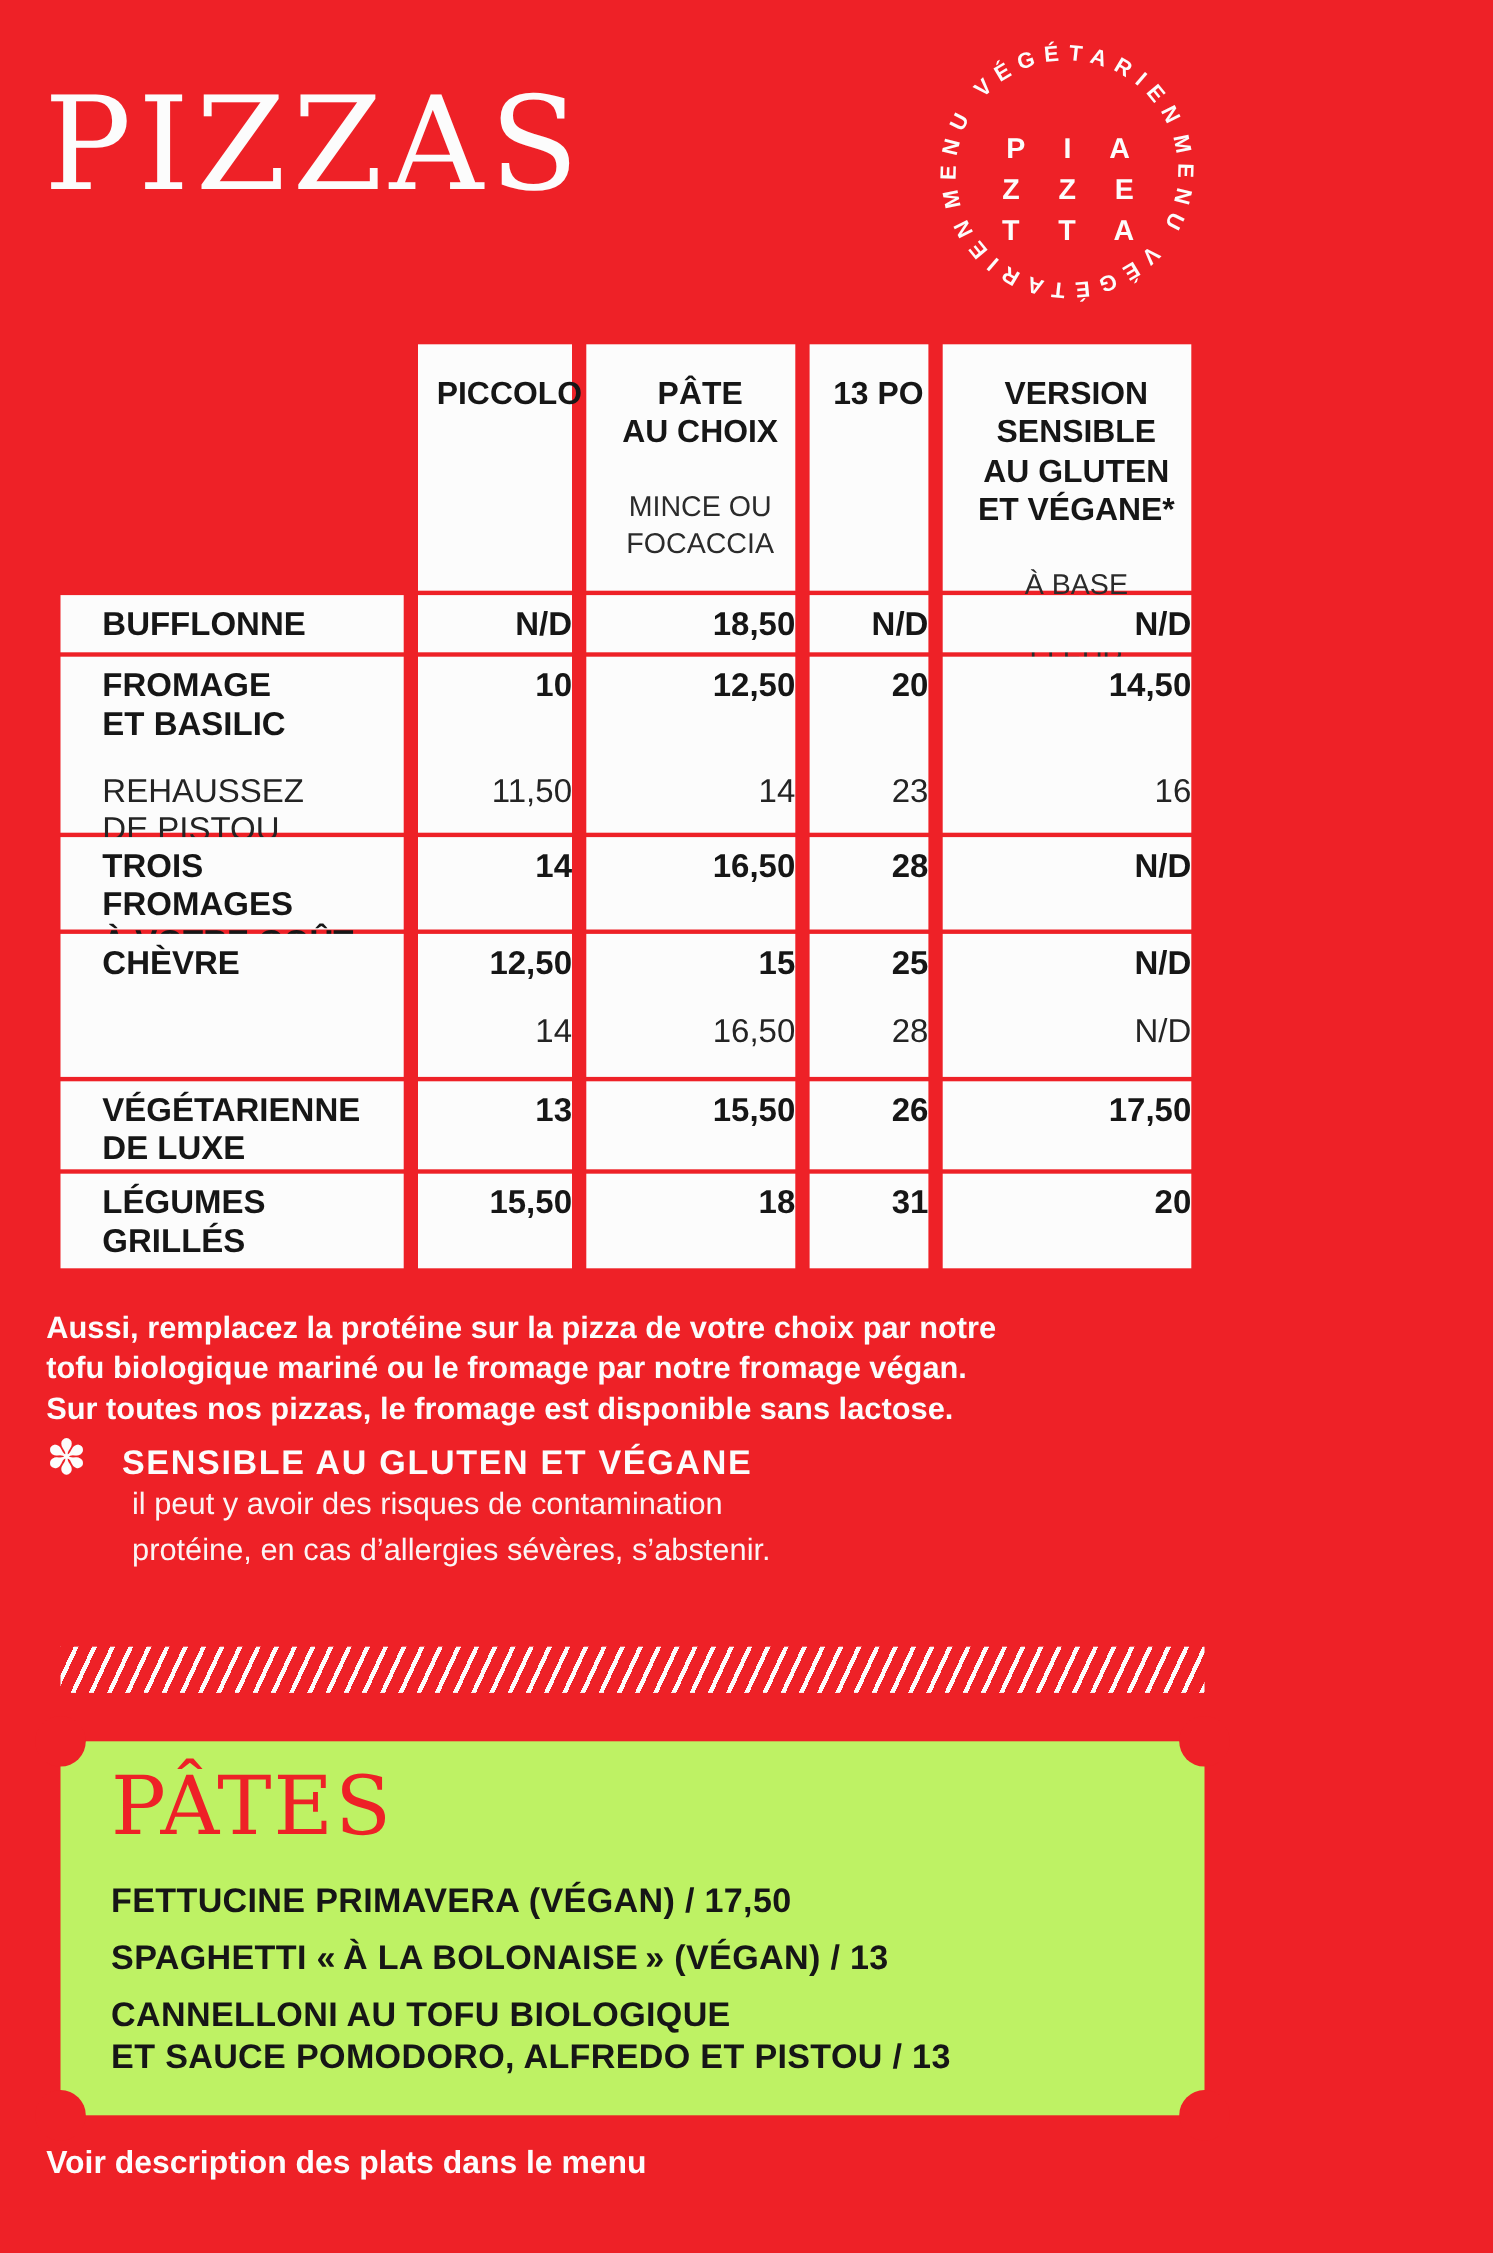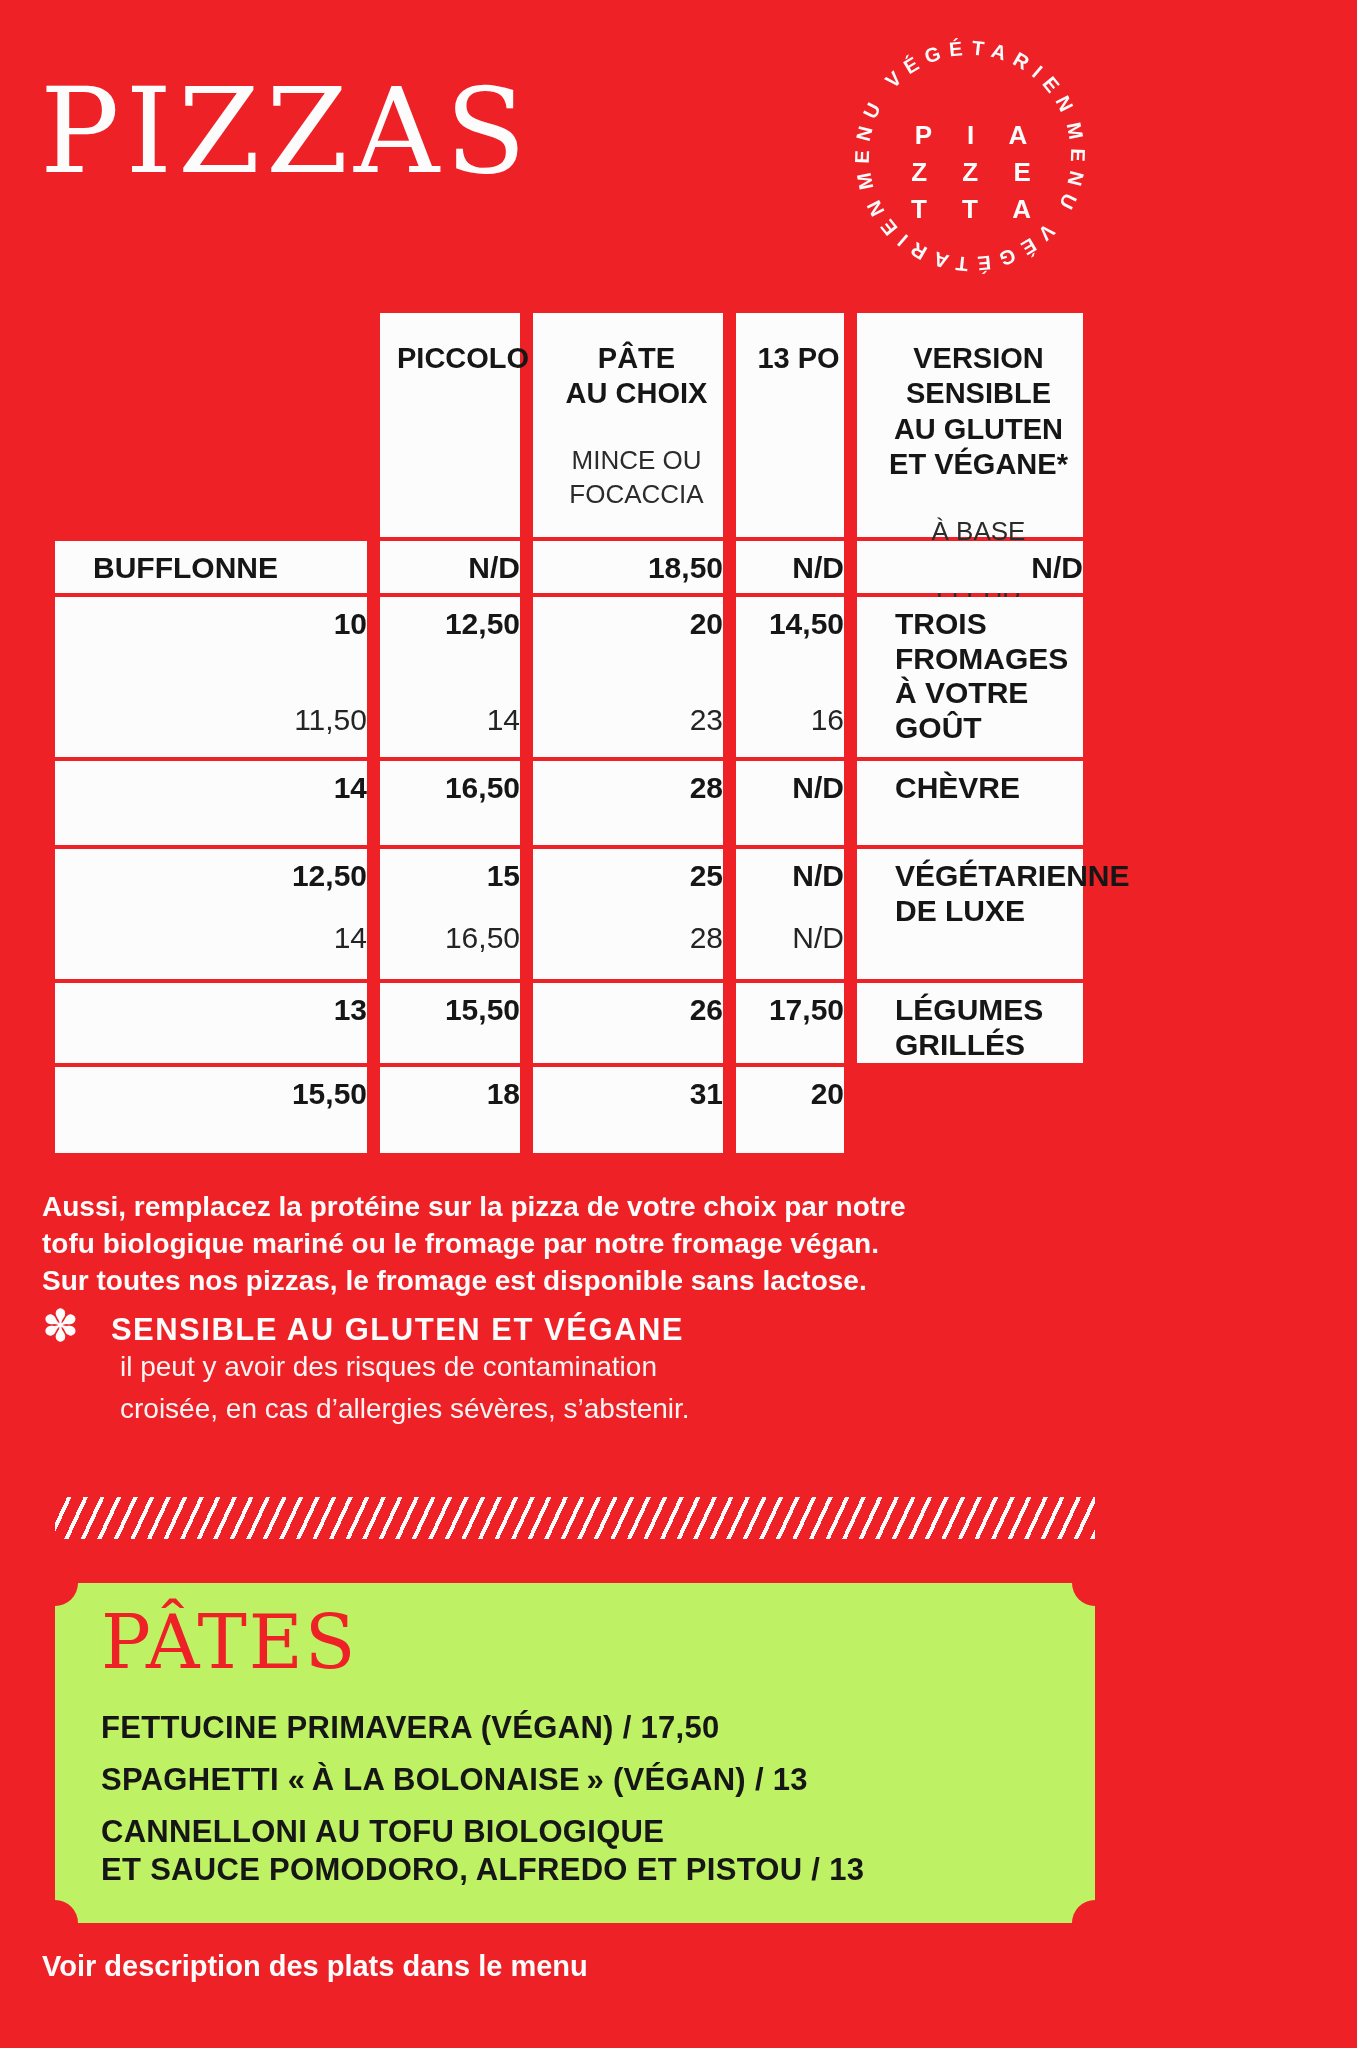--- a/index.html
+++ b/index.html
@@ -133,20 +133,26 @@
     <div class="hsub pre">À BASE
 DE CHOU-FLEUR</div>
   </div>
 
   <div class="cell lcell bold pre">BUFFLONNE</div>
   <div class="cell pcell bold">N/D</div>
   <div class="cell pcell bold">18,50</div>
   <div class="cell pcell bold">N/D</div>
   <div class="cell pcell bold">N/D</div>
 
+  <div class="cell lcell">
+    <div class="slot1-g1 bold pre">FROMAGE
+ET BASILIC</div>
+    <div class="light pre">REHAUSSEZ
+DE PISTOU</div>
+  </div>
   <div class="cell pcell">
     <div class="slot1-g1 bold">10</div>
     <div class="light">11,50</div>
   </div>
   <div class="cell pcell">
     <div class="slot1-g1 bold">12,50</div>
     <div class="light">14</div>
   </div>
   <div class="cell pcell">
     <div class="slot1-g1 bold">20</div>
@@ -201,21 +207,21 @@
 
 <div class="abs note-swap pre">Aussi, remplacez la protéine sur la pizza de votre choix par notre
 tofu biologique mariné ou le fromage par notre fromage végan.
 Sur toutes nos pizzas, le fromage est disponible sans lactose.</div>
 
 <div class="abs note-gluten-head">
   <span class="asterisk">✽</span>
   <span class="gluten-title">SENSIBLE AU GLUTEN ET VÉGANE</span>
 </div>
 <div class="abs gluten-sub pre">il peut y avoir des risques de contamination
-croisée, en cas d’allergies sévères, s’abstenir.</div>
+protéine, en cas d’allergies sévères, s’abstenir.</div>
 
 <div class="abs stripes"></div>
 
 <div class="abs plaque">
   <div class="notch tl"></div>
   <div class="notch tr"></div>
   <div class="notch bl"></div>
   <div class="notch br"></div>
   <div class="pates-title">PÂTES</div>
   <div class="pasta-items">

